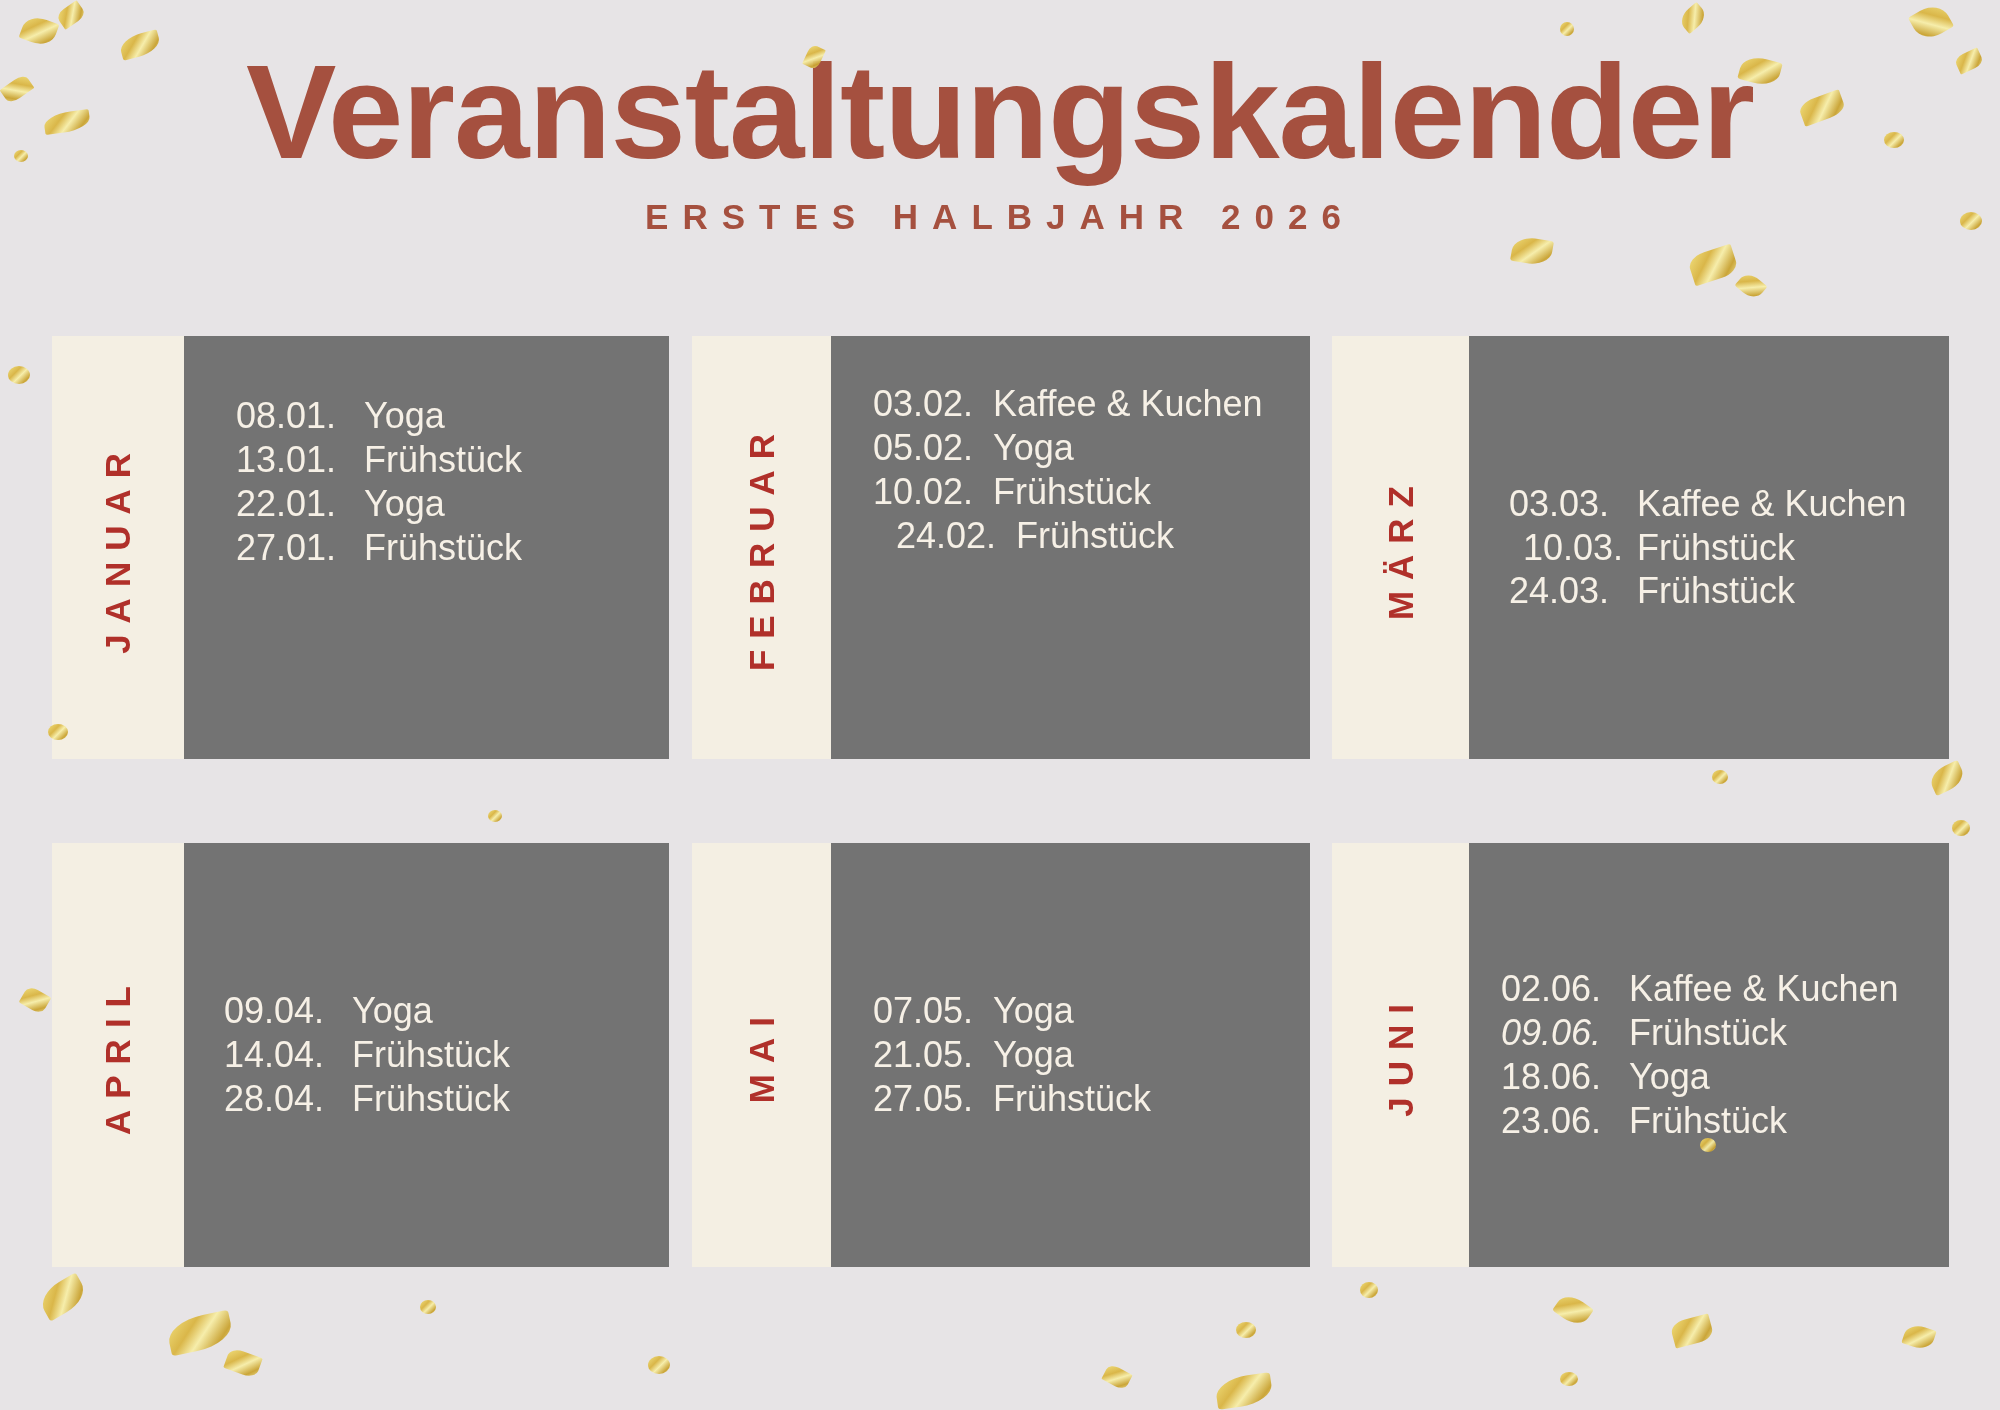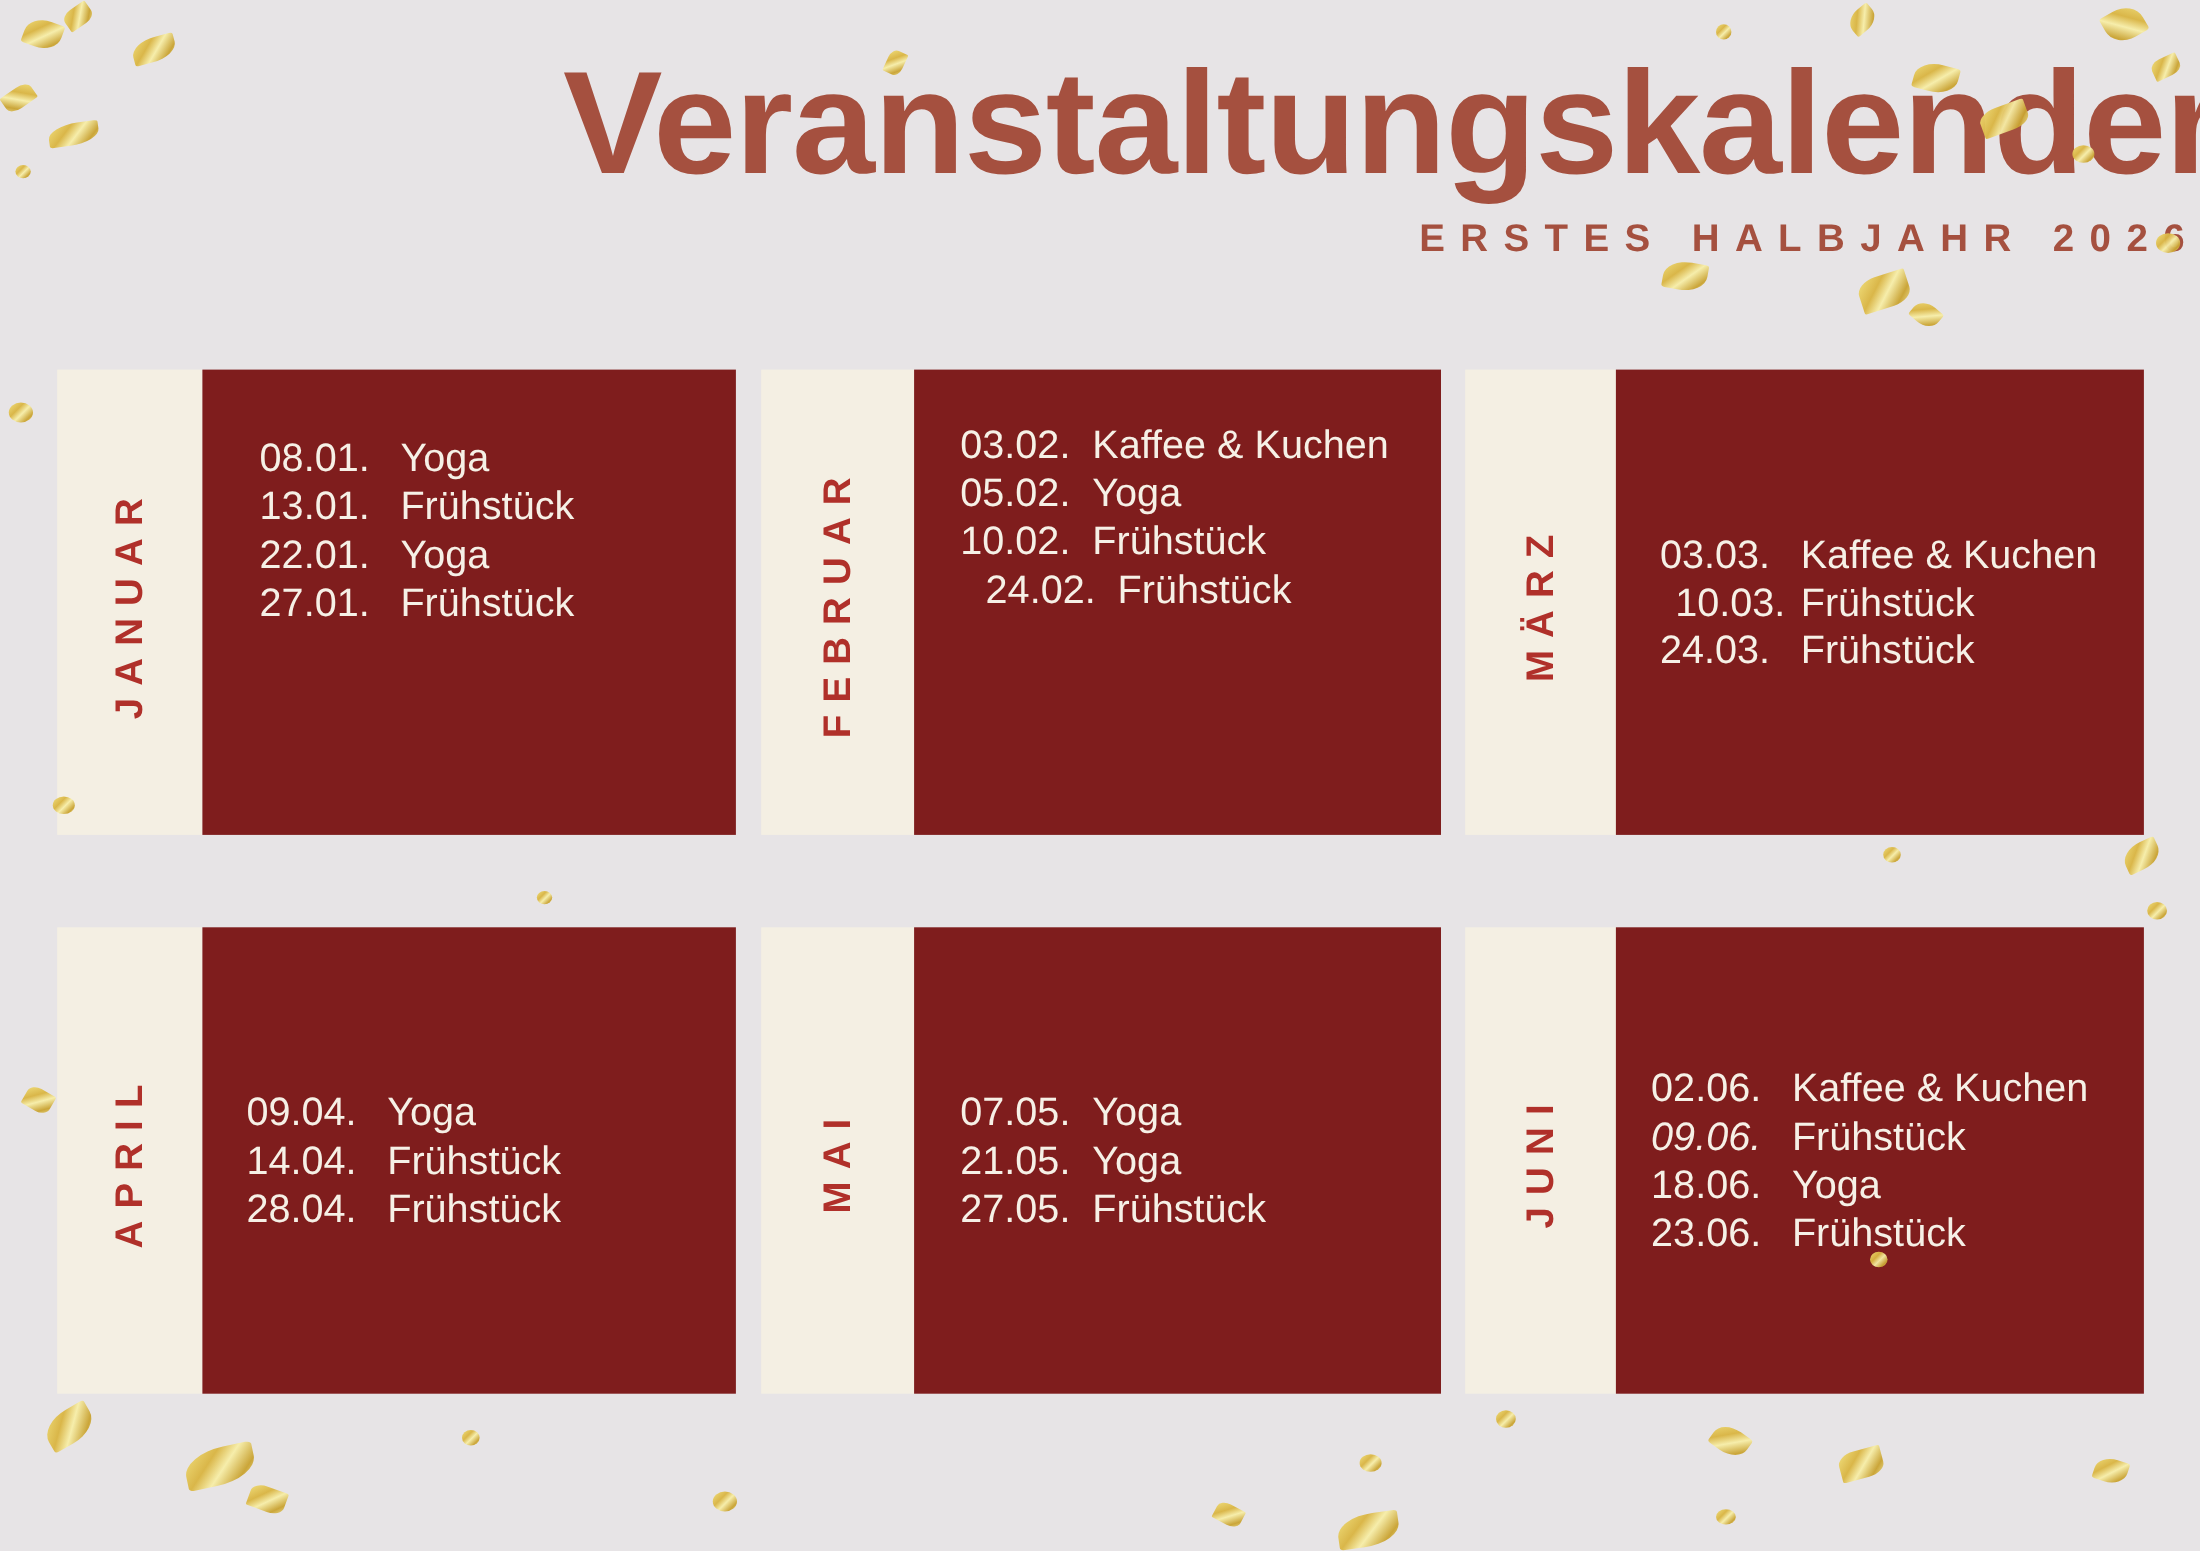--- a/index.html
+++ b/index.html
@@ -15,21 +15,21 @@
   
   .confetti{position:absolute;inset:0;pointer-events:none;z-index:5;}
   .fleck{position:absolute;
     background:linear-gradient(135deg,#f2e07a 0%,#d9b441 35%,#f7eea8 55%,#c9a230 80%,#efe193 100%);
     opacity:.95;}
   .fleck.leaf{border-radius:60% 8% 60% 8%;}
   .fleck.dot{border-radius:50%;}
   .fleck.shard{border-radius:40% 6% 40% 6%;}
 
   
-  .header{position:absolute;left:0;right:0;top:46px;text-align:right;z-index:3;}
+  .header{position:absolute;left:0;right:0;top:46px;text-align:center;z-index:3;}
   .title{
     font-size:133px;line-height:1;font-weight:bold;
     color:#a5503f;letter-spacing:-1px;
     font-family:"Liberation Sans", sans-serif;
     transform:scaleX(1.02);
     margin:0;
   }
   .subtitle{
     margin:18px 0 0 0;
     font-size:35px;font-weight:bold;color:#a5503f;
@@ -47,21 +47,21 @@
   .month{
     writing-mode:vertical-rl;
     transform:rotate(180deg);
     color:#b0302a;
     font-weight:bold;
     font-size:35px;
     letter-spacing:11px;
     white-space:nowrap;
   }
   .panel{
-    background:#7f1d1d;
+    background:#737373;
     flex:1 1 auto;
     display:flex;flex-direction:column;justify-content:center;
     box-sizing:border-box;
   }
   .events{list-style:none;margin:0;padding:0;}
   .event{
     color:#f6f0e6;
     font-size:36px;
     line-height:1.22;
     white-space:nowrap;

